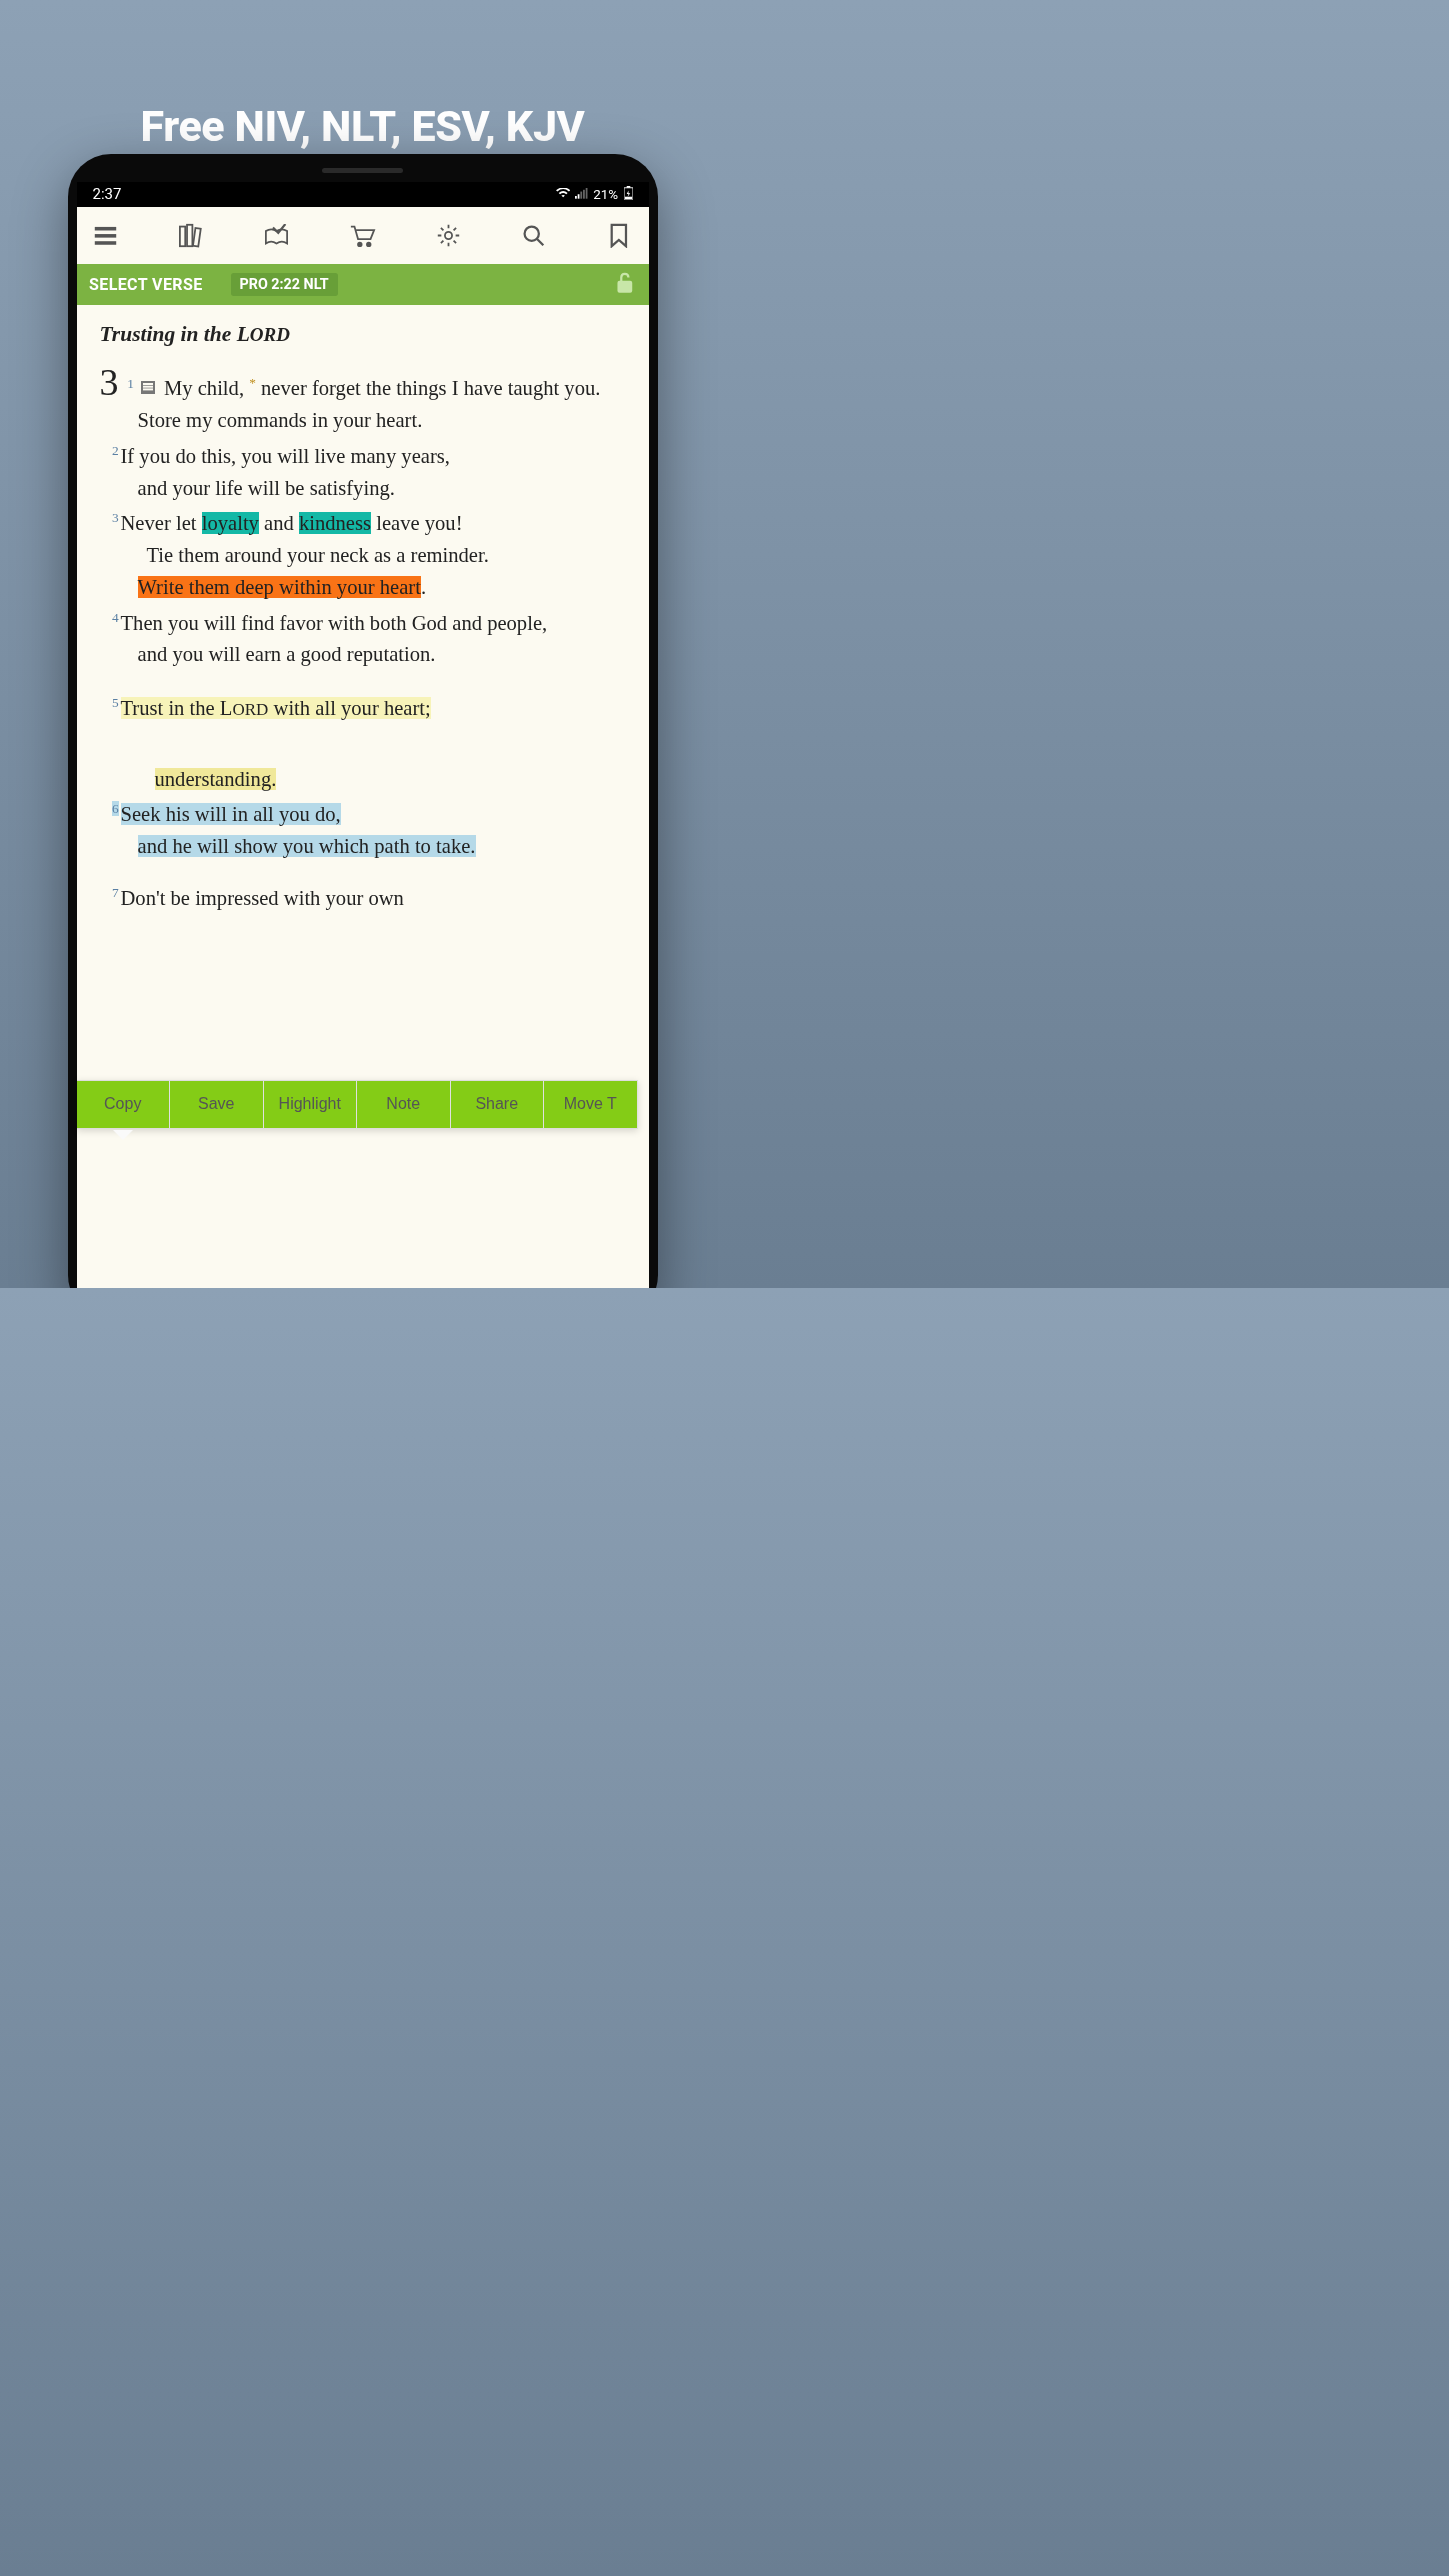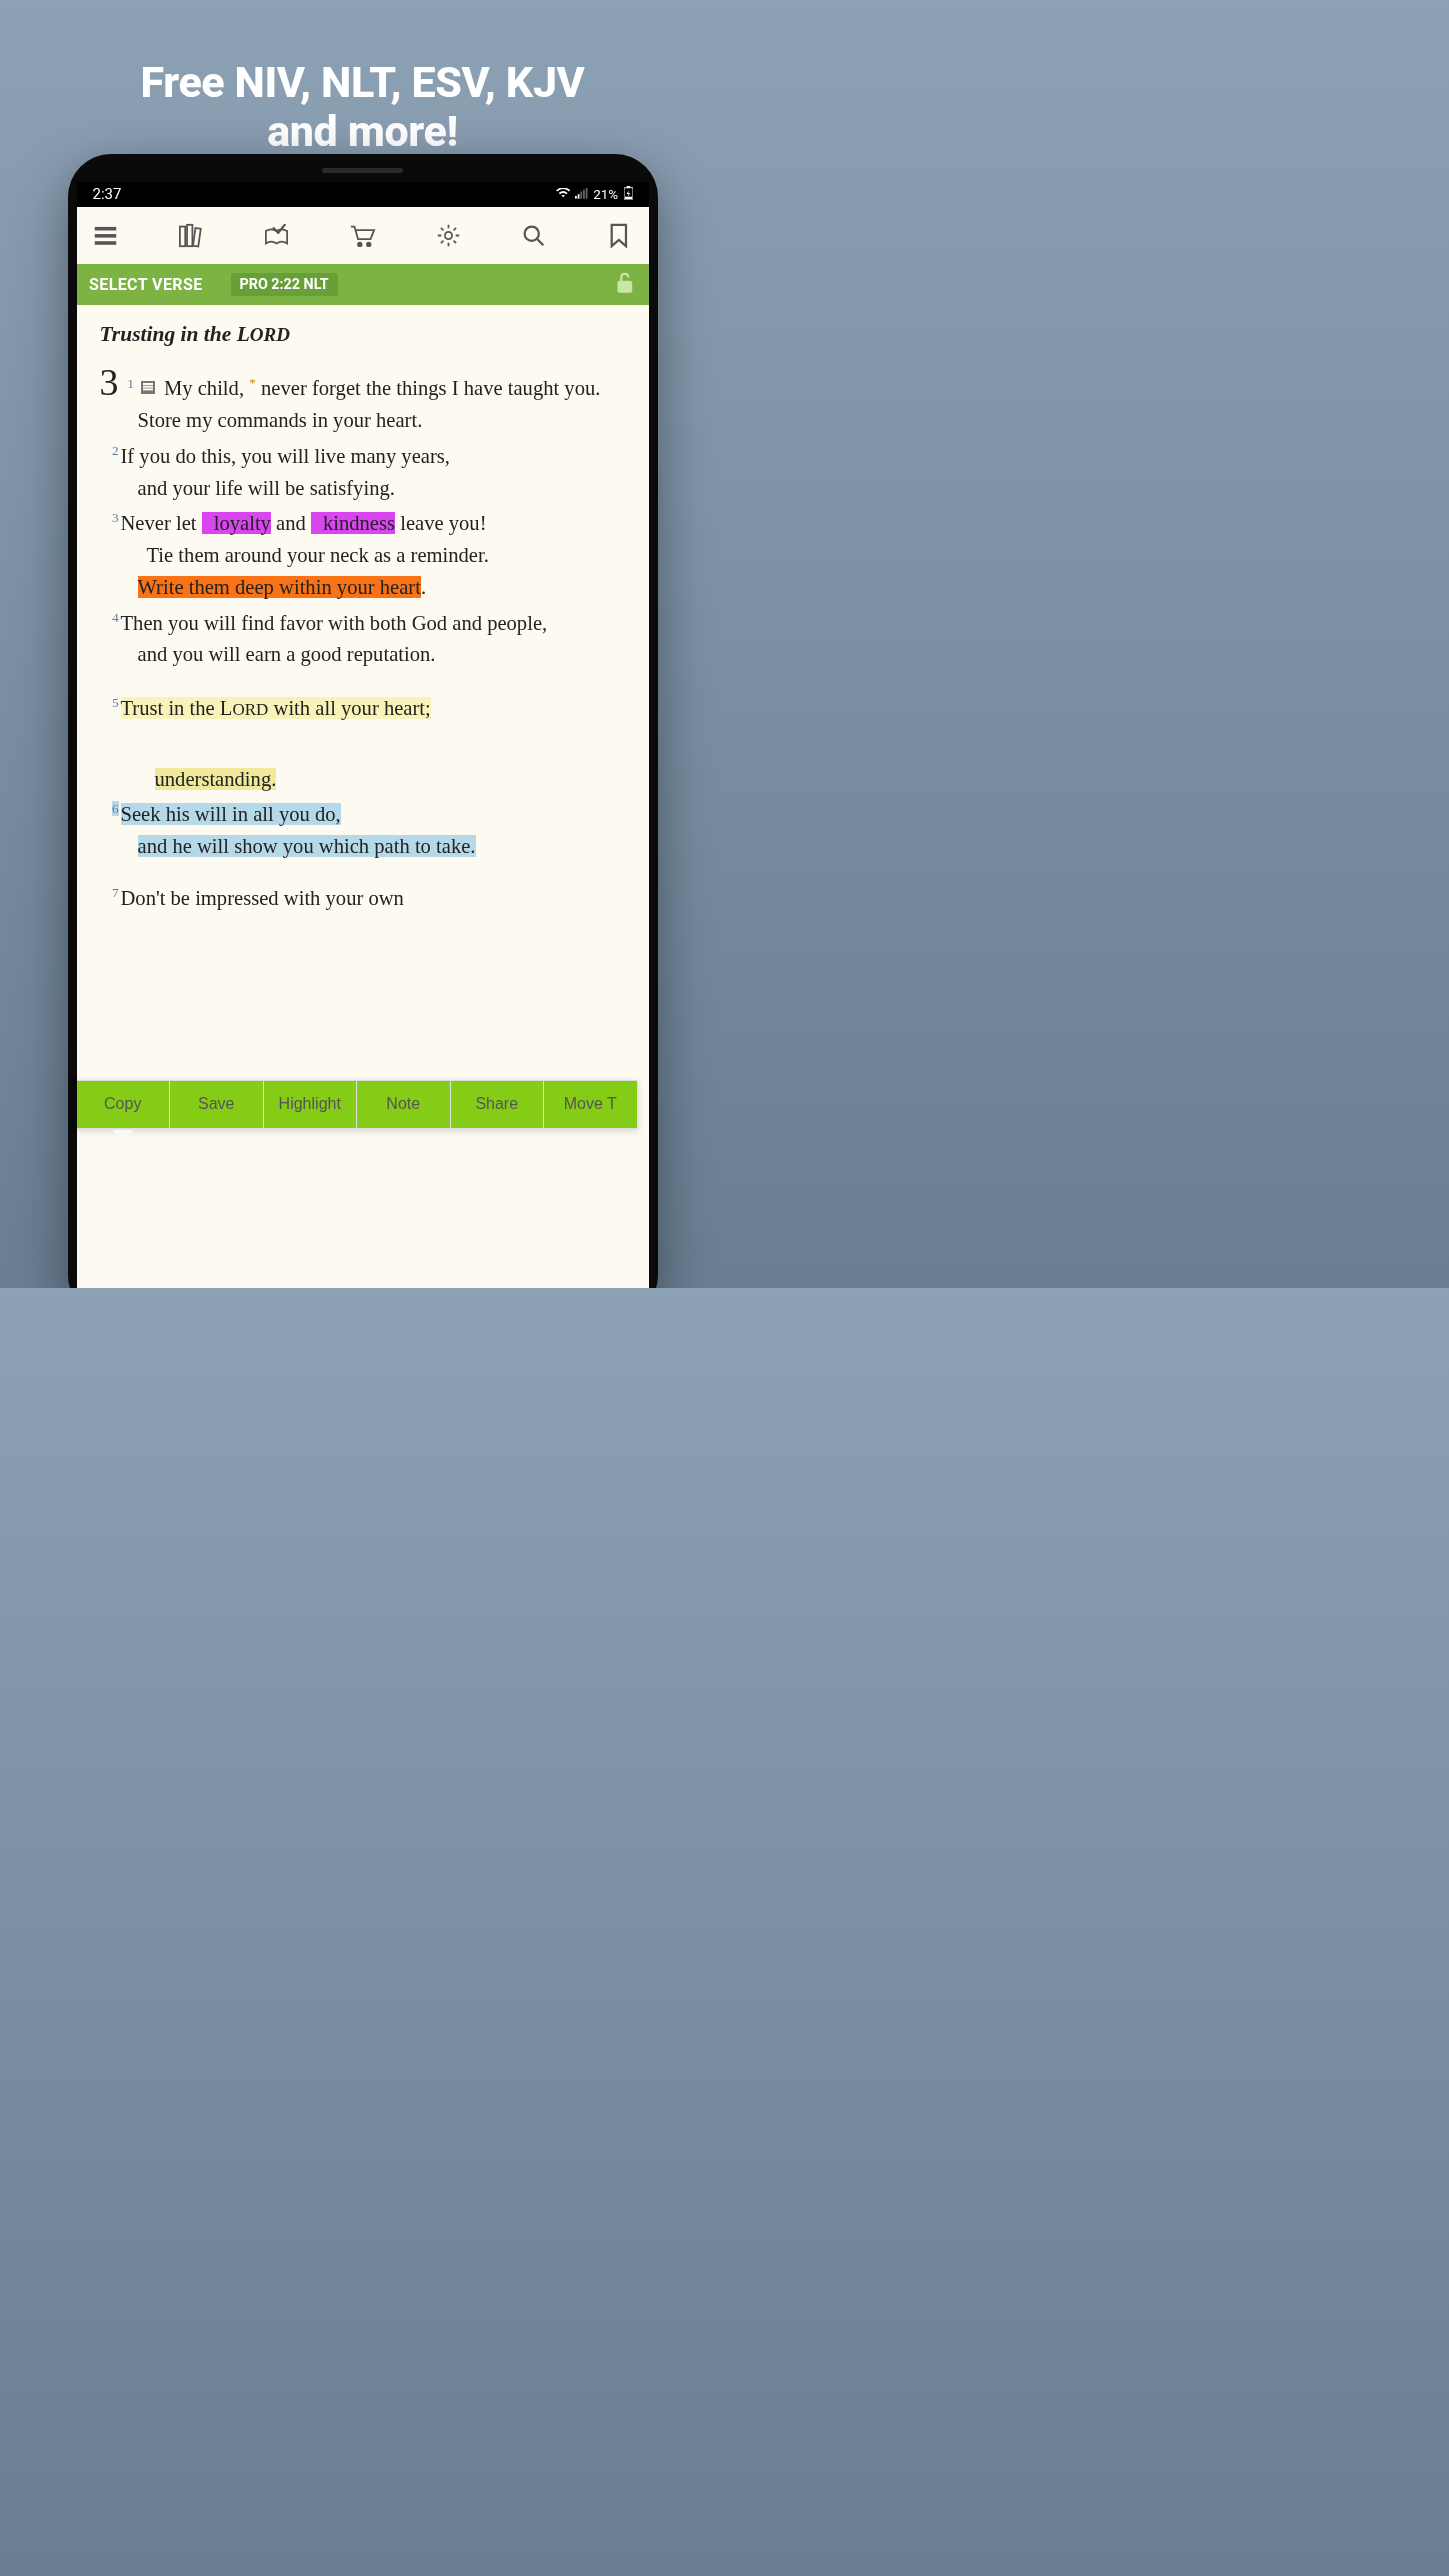--- a/index.html
+++ b/index.html
@@ -12,20 +12,21 @@
     overflow: hidden;
   }
   .promo-title {
     text-align: center;
     color: #ffffff;
     font-weight: 800;
     font-size: 43px;
     line-height: 1.15;
     padding: 58px 18px 0;
     letter-spacing: -0.4px;
+    margin-top: 44px;
   }
   .phone-frame {
     position: absolute;
     top: 154px;
     left: 50%;
     transform: translateX(-50%);
     width: 590px;
     background: #0a0a0a;
     border-radius: 43px;
     padding: 9px;
@@ -140,21 +141,21 @@
   }
   .note-icon-inline::before {
     content:'';
     position:absolute;
     top:1.8px; left:1.8px; right:1.8px;
     height:1.8px; background:#fcfaf1;
     box-shadow: 0 2.7px 0 #fcfaf1, 0 5.4px 0 #fcfaf1;
   }
   .poetry-line { padding-left: 38px; }
   .poetry-line-2 { padding-left: 55px; }
-  .hl-pink { background: #d946ef; padding-left: 12px; }
+  .hl-pink { background: #14b8a6; }
   .hl-pink-light { background: #f97316; }
   .hl-yellow { background: #f7f3b9; text-align: right; }
   .hl-yellow-dark { background: #f0e89a; }
   .hl-blue { background: #b5d9e8; }
   .verse-block { margin-bottom: 3.6px; }
   .verse-5 { margin-top: 21.5px; }
   .action-bar {
     position: absolute;
     top: 926px;
     left: 9px;

